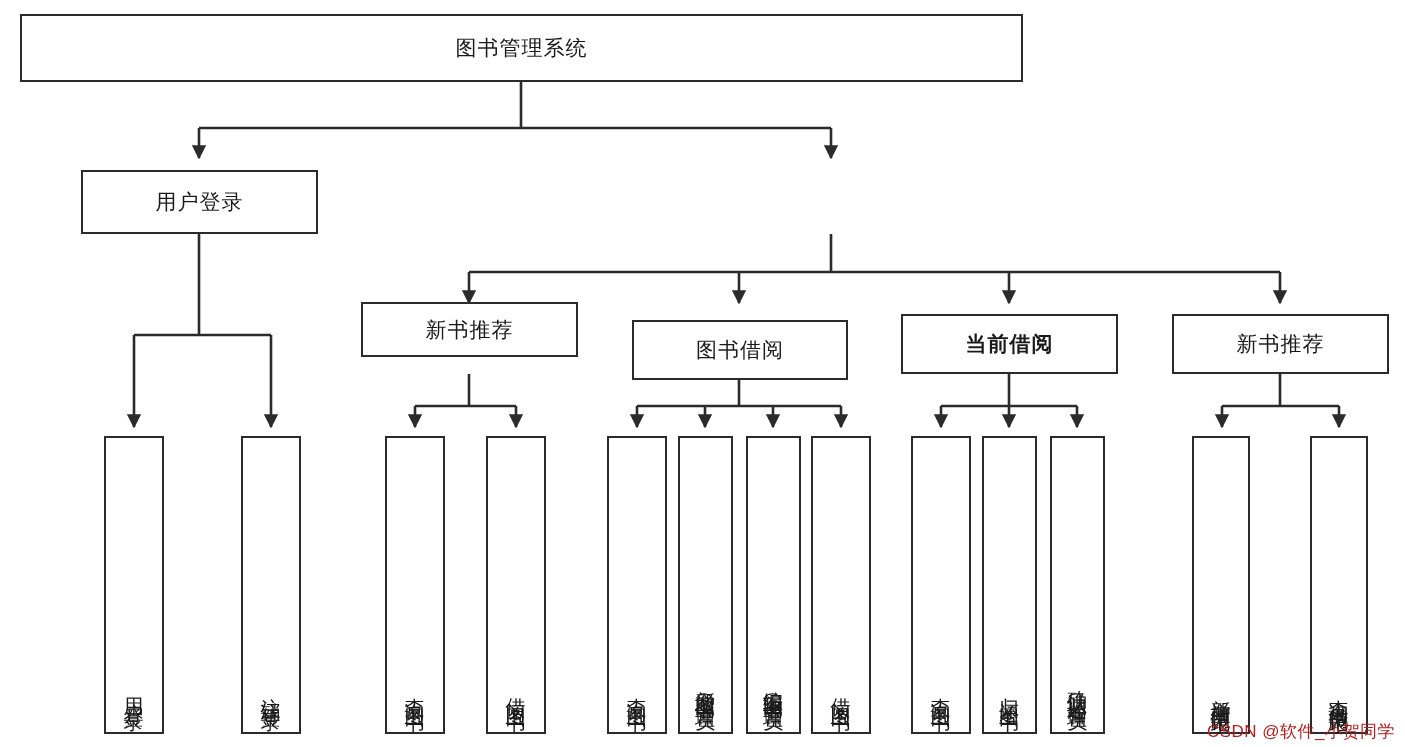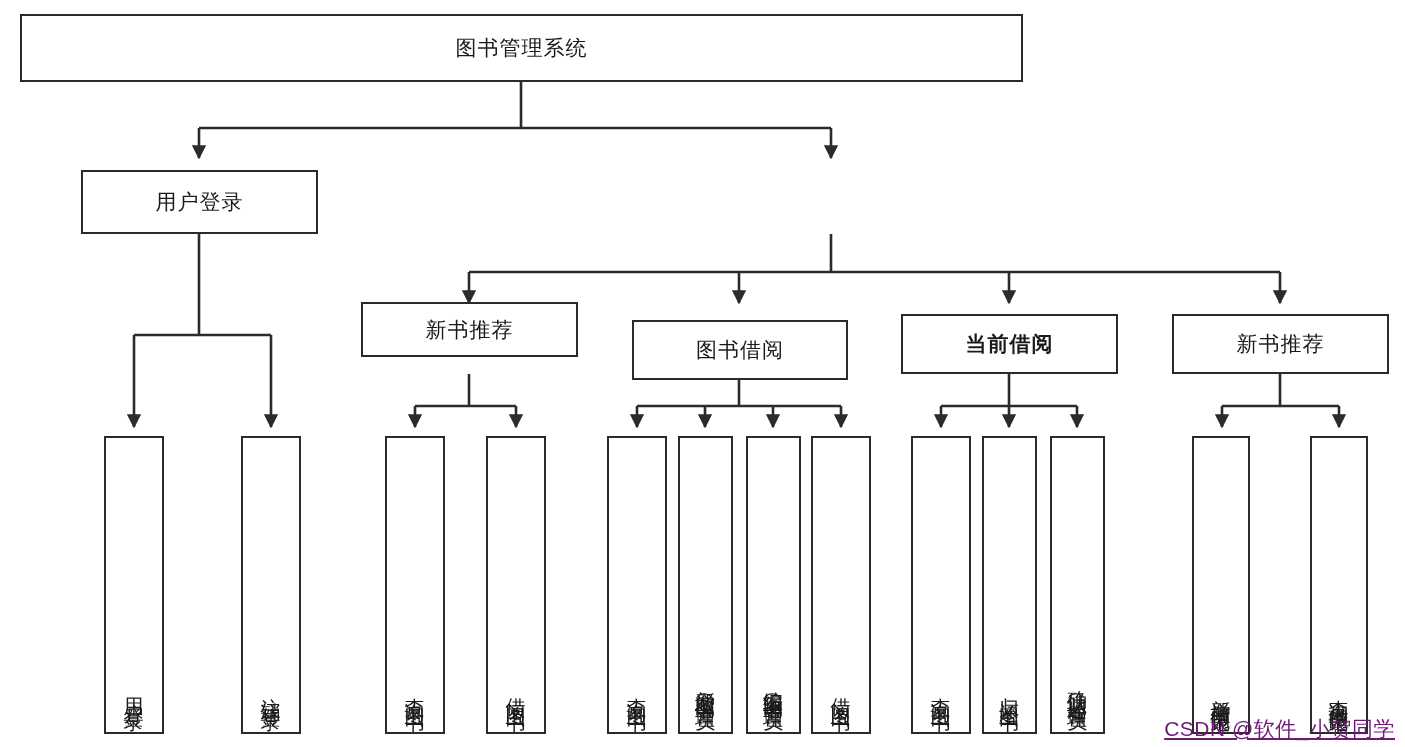--- a/index.html
+++ b/index.html
@@ -63,25 +63,24 @@
     white-space: nowrap;
     text-align: left;
   }
   .node.leaf.tall-text .label {
     letter-spacing: 3px;
   }
   #watermark {
     position: absolute;
     right: 10px;
     bottom: 4px;
-    font-size: 21px;
-    color: #701a75;
+    font-size: 17px;
+    color: #b91c1c;
     white-space: nowrap;
     letter-spacing: 0.5px;
-    text-decoration: underline;
   }
 </style>
 </head>
 <body>
 
 <div id="diagram-root">
 
   <svg id="edge-layer" viewBox="0 0 1405 747" width="1405" height="747" xmlns="http://www.w3.org/2000/svg">
     <defs>
       <marker id="arrow" viewBox="0 0 10 10" refX="9" refY="5" markerWidth="5.5" markerHeight="5.5" orient="auto-start-reverse">

